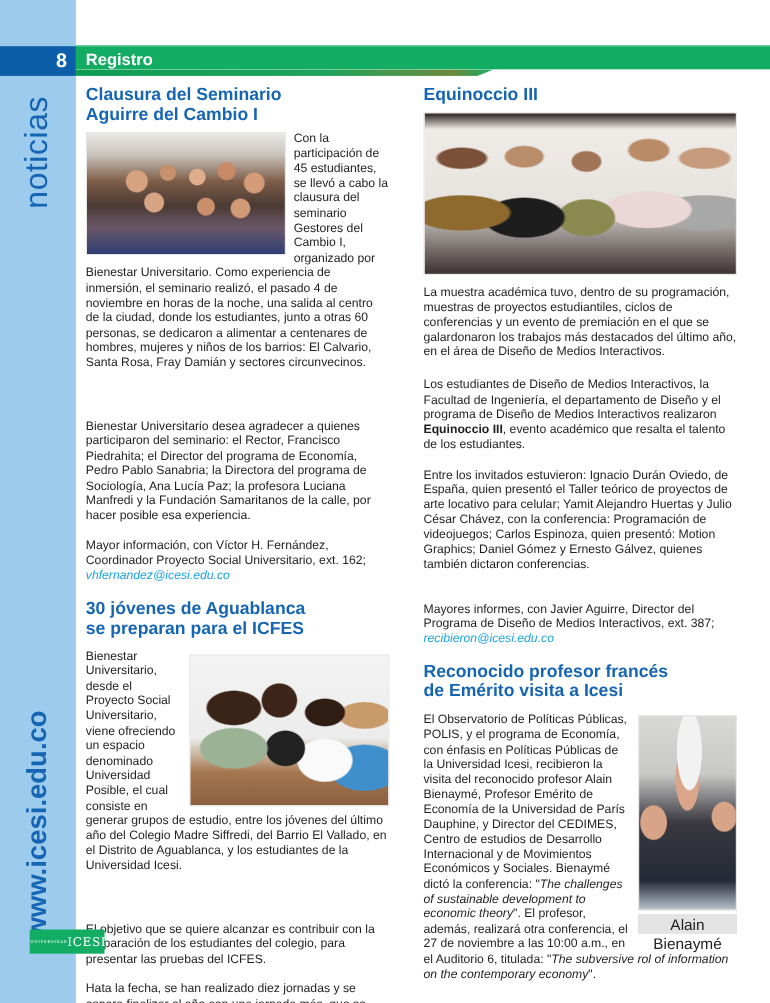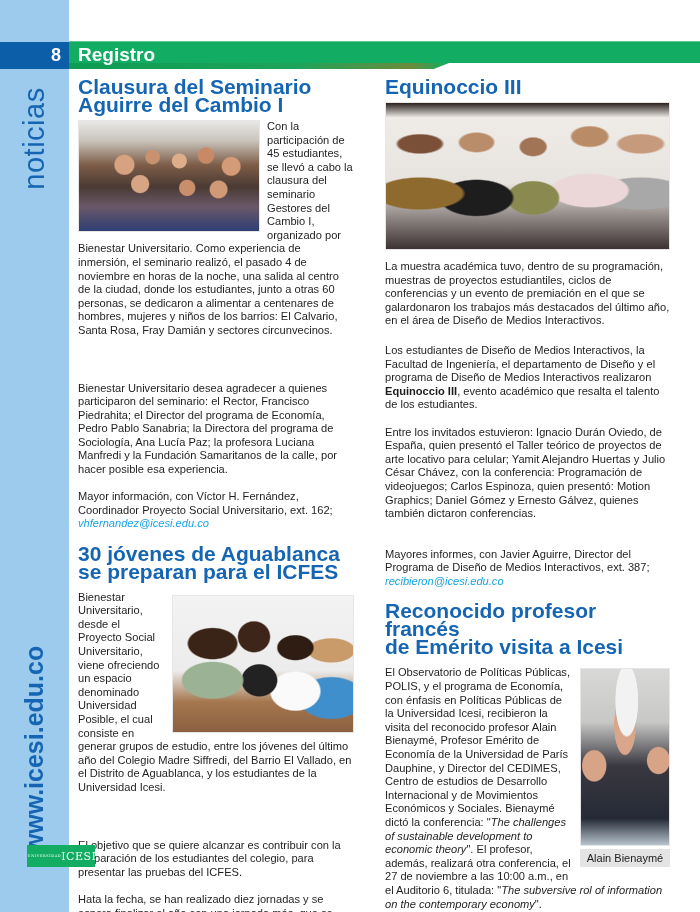--- a/index.html
+++ b/index.html
@@ -11,48 +11,48 @@
   .side-word { position: absolute; left: 34px; transform: translateX(-50%) rotate(-90deg); transform-origin: center; white-space: nowrap; color: #1565b3; }
   .side-noticias { top: 122px; font-size: 29px; font-family: "Liberation Sans", sans-serif; letter-spacing: 0.5px; }
   .side-url { top: 735px; font-size: 25px; font-weight: bold; font-family: "Liberation Sans", sans-serif; }
 
   
   .header-blue { position: absolute; left: 0; top: 42px; width: 69px; height: 27px; background: #0d5ea8; }
   .page-number { position: absolute; right: 8px; top: 3px; color: #ffffff; font-weight: bold; font-size: 18px; font-family: "Liberation Sans", sans-serif; }
   .header-green { position: absolute; left: 69px; top: 42px; width: 631px; height: 21px; background: #12ad62; }
   .header-green-tab { position: absolute; left: 69px; top: 63px; width: 380px; height: 6px; background: linear-gradient(90deg, #0e9c52 0%, #1ea35a 60%, #6b8b3c 90%, #12ad62 100%); clip-path: polygon(0 0, 100% 0, 96% 100%, 0 100%); }
   .header-top-line { position: absolute; left: 69px; top: 41px; width: 631px; height: 1px; background: #5bc98f; }
-  .section-title { position: absolute; left: 78px; top: 42px; color: #ffffff; font-weight: bold; font-size: 19px; font-family: "Liberation Sans", sans-serif; line-height: 25px; }
+  .section-title { position: absolute; left: 78px; top: 42px; color: #ffffff; font-weight: bold; font-size: 15px; font-family: "Liberation Sans", sans-serif; line-height: 25px; }
 
   
   .col { position: absolute; font-size: 11.1px; line-height: 13.6px; font-family: "Liberation Sans", sans-serif; color: #1e1e1e; }
   .col-left { left: 78px; top: 78px; width: 276px; }
   .col-right { left: 385px; top: 78px; width: 285px; }
 
-  h2.article-title { color: #1565b3; font-family: "Liberation Sans", sans-serif; font-weight: bold; font-size: 21px; line-height: 18px; margin-bottom: 6px; }
+  h2.article-title { color: #1565b3; font-family: "Liberation Sans", sans-serif; font-weight: bold; font-size: 16px; line-height: 18px; margin-bottom: 6px; }
   p { margin-bottom: 13.6px; }
   .email { color: #1aa3e0; font-style: italic; }
   .ital { font-style: italic; }
   .bold { font-weight: bold; }
 
   
   .photo { position: relative; overflow: hidden; border: 1px solid #e6e6e6; }
   .photo-group { float: left; width: 182px; height: 112px; margin: 0 7px 2px 0; background: linear-gradient(180deg, #e8e8e6 0%, #c9c3bb 18%, #7d5d48 40%, #4a3a33 60%, #6a5868 78%, #2e3e74 100%); }
   .photo-group::before { content: ""; position: absolute; left: 8%; right: 5%; top: 12%; height: 70%; background: radial-gradient(circle at 20% 40%, #d7a27f 0 7%, transparent 8%), radial-gradient(circle at 38% 30%, #c8926e 0 6%, transparent 7%), radial-gradient(circle at 55% 35%, #deae8b 0 7%, transparent 8%), radial-gradient(circle at 72% 28%, #c88a66 0 6%, transparent 7%), radial-gradient(circle at 88% 42%, #d39b78 0 6%, transparent 7%), radial-gradient(circle at 30% 65%, #d8a584 0 7%, transparent 8%), radial-gradient(circle at 60% 70%, #c98e6c 0 7%, transparent 8%), radial-gradient(circle at 80% 72%, #d19a77 0 6%, transparent 7%); }
 
   .photo-kids { float: right; width: 182px; height: 138px; margin: 4px 0 4px 8px; background: linear-gradient(180deg, #f3f3f3 0%, #ececec 55%, #a5774f 78%, #8a6040 100%); }
   .photo-kids::before { content: ""; position: absolute; inset: 0; background: radial-gradient(ellipse at 22% 35%, #3a2418 0 12%, transparent 13%), radial-gradient(ellipse at 22% 62%, #9bb394 0 15%, transparent 16%), radial-gradient(ellipse at 45% 30%, #3d2519 0 11%, transparent 12%), radial-gradient(ellipse at 48% 62%, #222 0 13%, transparent 14%), radial-gradient(ellipse at 68% 38%, #2f1d14 0 10%, transparent 11%), radial-gradient(ellipse at 68% 70%, #fafafa 0 14%, transparent 15%), radial-gradient(ellipse at 88% 40%, #c99a6a 0 10%, transparent 11%), radial-gradient(ellipse at 88% 75%, #3f8fcc 0 14%, transparent 15%); }
 
   .photo-equinox { width: 285px; height: 148px; margin-bottom: 10px; background: linear-gradient(180deg, #2a211d 0%, #efece8 10%, #e7e3de 55%, #3d3232 100%); }
   .photo-equinox::before { content: ""; position: absolute; inset: 0; background: radial-gradient(ellipse at 12% 62%, #8e6a2e 0 12%, transparent 13%), radial-gradient(ellipse at 12% 28%, #7a5038 0 6%, transparent 7%), radial-gradient(ellipse at 32% 65%, #1d1d1d 0 13%, transparent 14%), radial-gradient(ellipse at 32% 27%, #b98c6a 0 6%, transparent 7%), radial-gradient(ellipse at 52% 65%, #8a8a50 0 12%, transparent 13%), radial-gradient(ellipse at 52% 30%, #a27456 0 6%, transparent 7%), radial-gradient(ellipse at 72% 60%, #ecd7d8 0 13%, transparent 14%), radial-gradient(ellipse at 72% 23%, #b98b67 0 6%, transparent 7%), radial-gradient(ellipse at 90% 62%, #a8a8a8 0 12%, transparent 13%), radial-gradient(ellipse at 90% 28%, #c59a7d 0 6%, transparent 7%); }
 
   .photo-wrap-prof { float: right; width: 90px; margin: 2px 0 4px 8px; }
   .photo-prof { width: 90px; height: 178px; background: linear-gradient(180deg, #d8d8d6 0%, #c8c8c6 30%, #3a3840 55%, #252a36 85%, #b6c2cc 100%); }
   .photo-prof::before { content: ""; position: absolute; inset: 0; background: radial-gradient(ellipse at 52% 18%, #f2f2f2 0 17%, transparent 18%), radial-gradient(ellipse at 50% 32%, #d9a68b 0 17%, transparent 18%), radial-gradient(ellipse at 15% 55%, #d8a488 0 11%, transparent 12%), radial-gradient(ellipse at 88% 52%, #d8a488 0 10%, transparent 11%); }
-  .photo-caption { width: 90px; height: 18px; margin-top: 3px; background: #e4e4e4; font-size: 11px; line-height: 18px; text-align: center; color: #222; }
+  .photo-caption { width: 90px; height: 18px; margin-top: 3px; background: #e4e4e4; font-size: 14px; line-height: 18px; text-align: center; color: #222; }
 
   .clear { clear: both; margin-top: 44px; }
 
   
   .logo-box { position: absolute; left: 27px; top: 845px; width: 68px; height: 22px; background: #12ad62; display: flex; align-items: center; justify-content: center; gap: 2px; }
   .logo-emblem { width: 11px; height: 11px; border-radius: 50%; background: radial-gradient(circle, #12ad62 0 25%, #ffffff 26% 42%, #12ad62 43% 55%, #ffffff 56%); }
   .logo-text { display: flex; flex-direction: row; align-items: center; color: #ffffff; font-family: "DejaVu Serif", serif; }
   .logo-small { font-size: 3.5px; letter-spacing: 0.6px; line-height: 4px; }
   .logo-main { font-size: 11px; line-height: 11px; letter-spacing: 0.5px; }
 </style>

